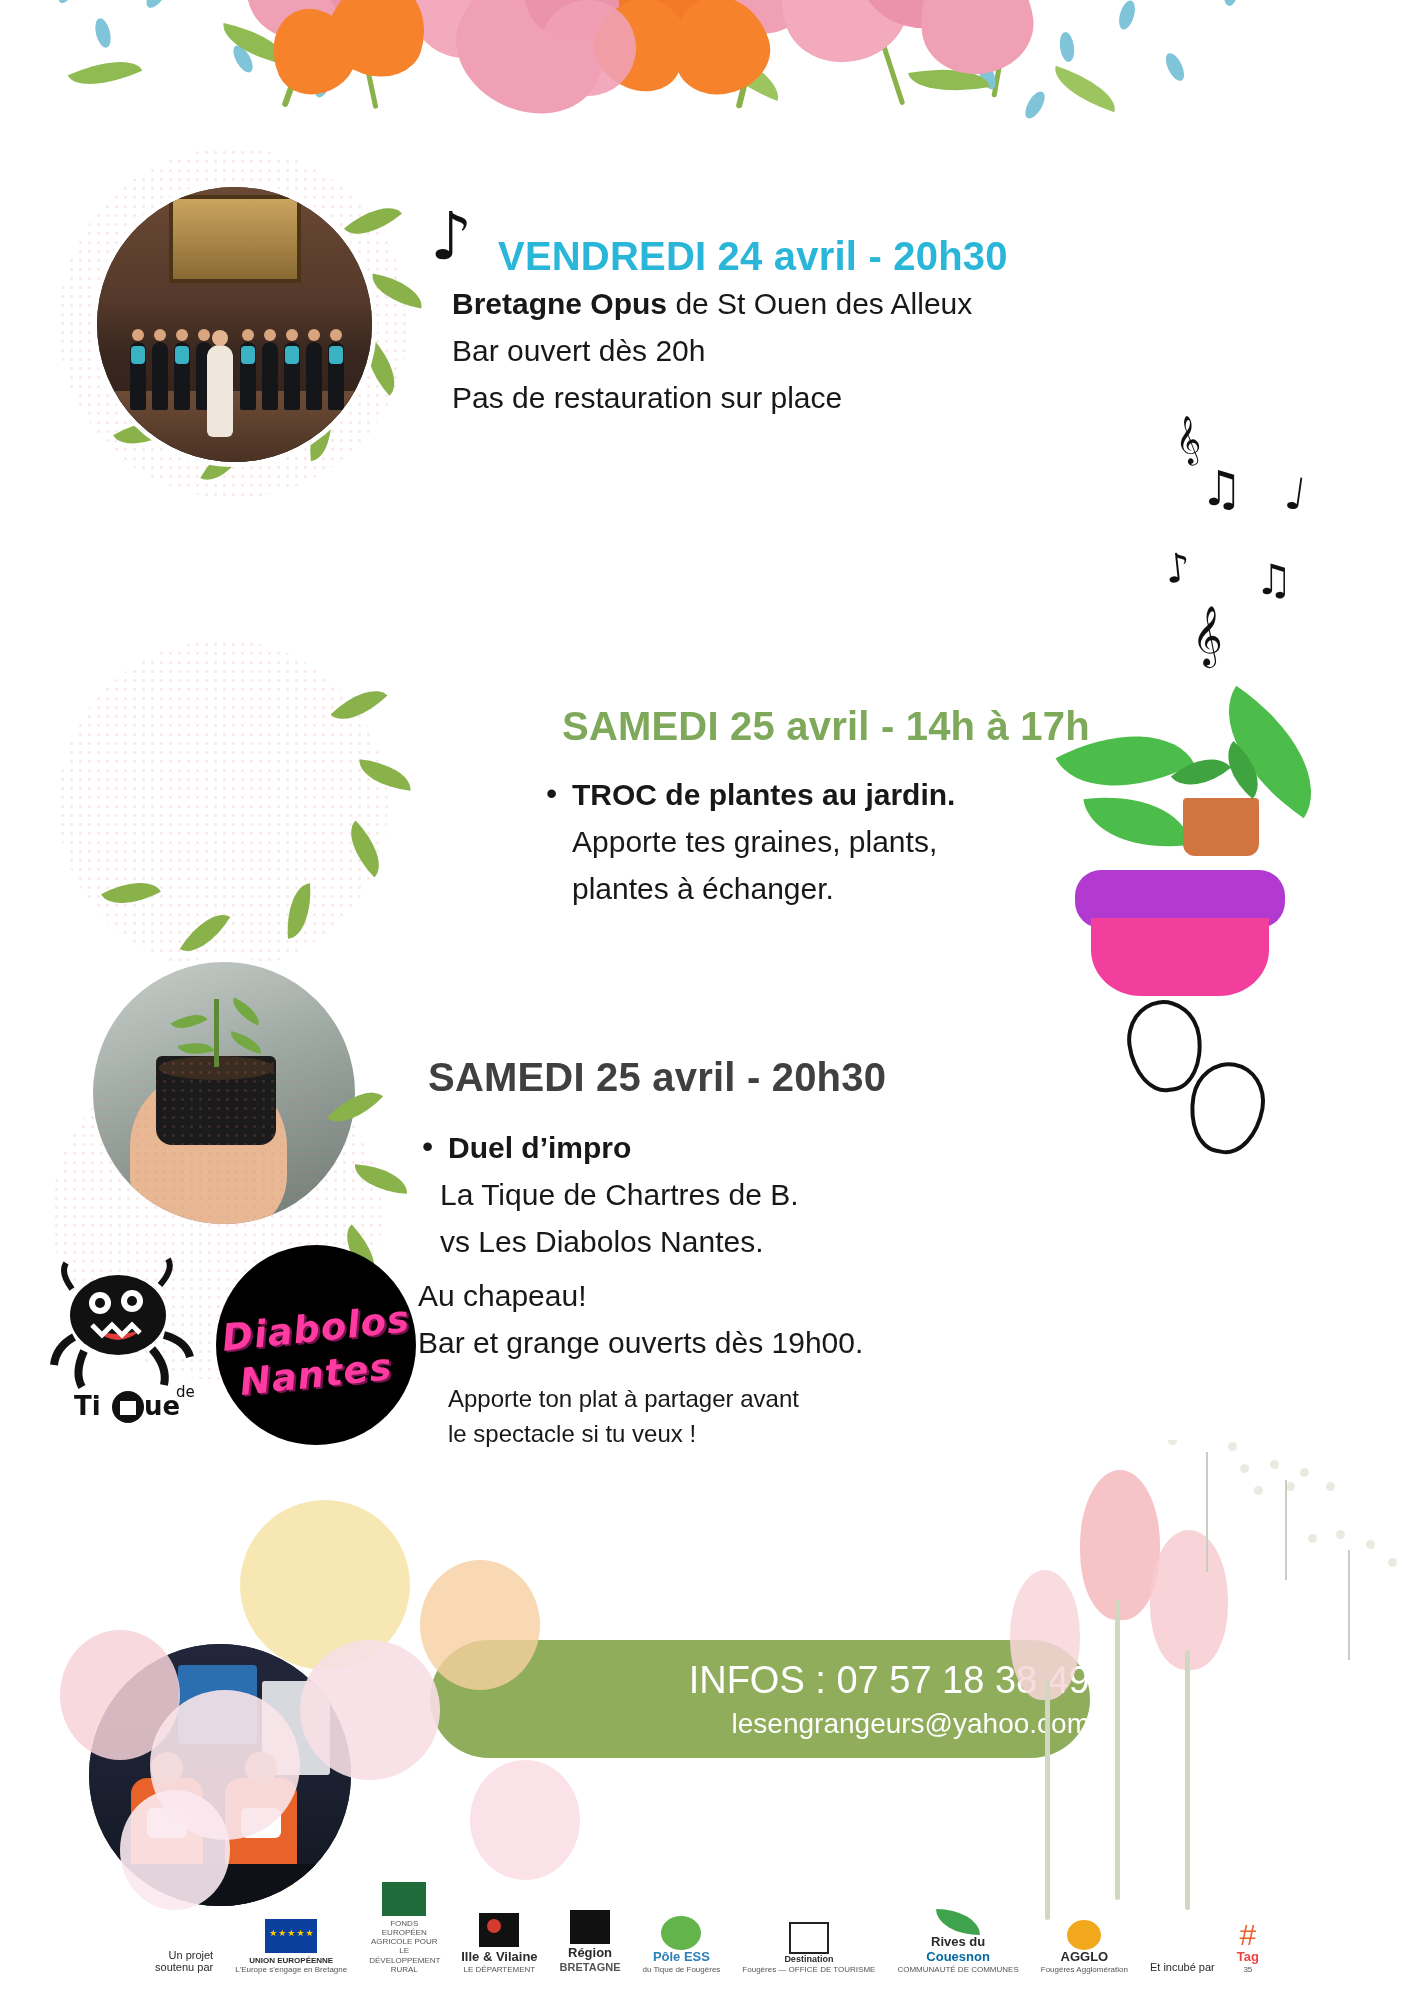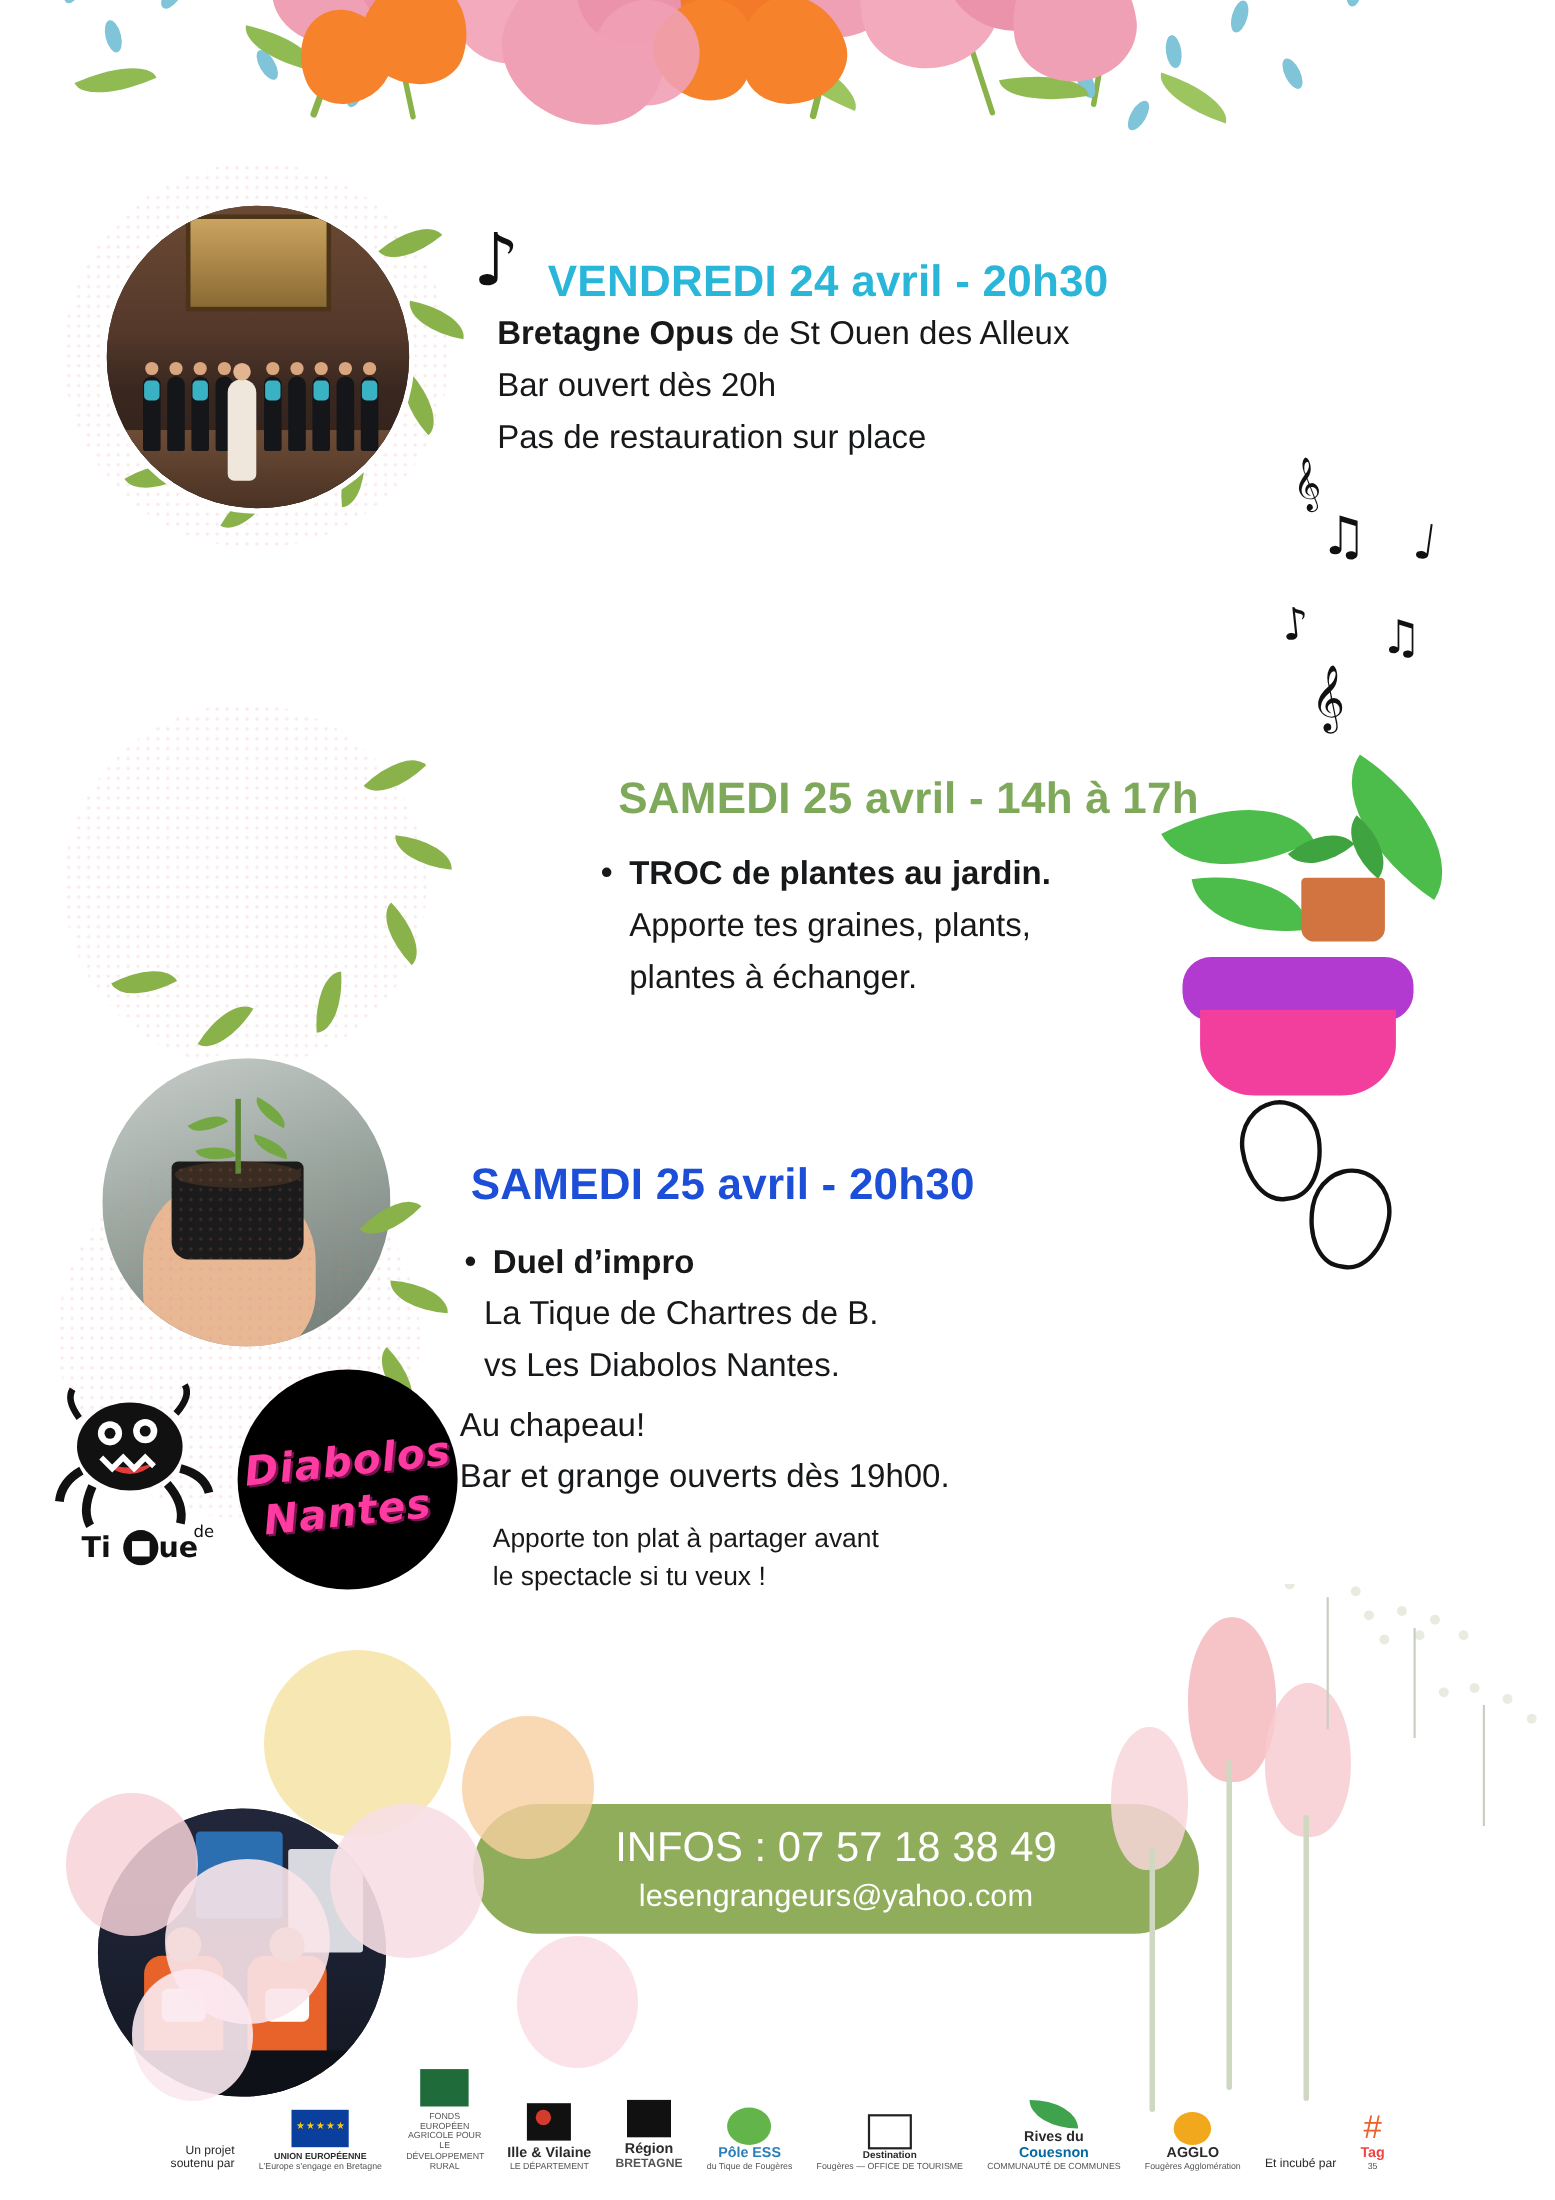--- a/index.html
+++ b/index.html
@@ -194,21 +194,21 @@
 
   
   .block { position: absolute; }
   .head {
     font-weight: bold;
     font-size: 40px;
     letter-spacing: .2px;
   }
   .h-blue  { color: #29b6d8; }
   .h-green { color: #7fa95a; }
-  .h-orange{ color: #1d4ed8; }
+  .h-orange{ color: #404040; }
 
   .line {
     font-size: 30px;
     color: #17181a;
     line-height: 1.36;
     white-space: nowrap;
   }
   .line b { font-weight: bold; }
   .small { font-size: 24px; line-height: 1.38; }
 
@@ -258,21 +258,21 @@
     border-radius: 50% 50% 46% 46% / 44% 44% 56% 56%;
   }
 
   
   .info-pill {
     position: absolute;
     background: #8fad5a;
     border-radius: 60px;
     display: flex;
     flex-direction: column;
-    align-items: center;
+    align-items: flex-end;
     justify-content: center;
   }
   .info-pill .l1 { color: #fff; font-size: 38px; }
   .info-pill .l2 { color: #fff; font-size: 28px; margin-top: 6px; }
 
   
   .bottom-floral {
     position: absolute;
     left: 0; bottom: 0; width: 1414px; height: 560px;
     overflow: hidden;

